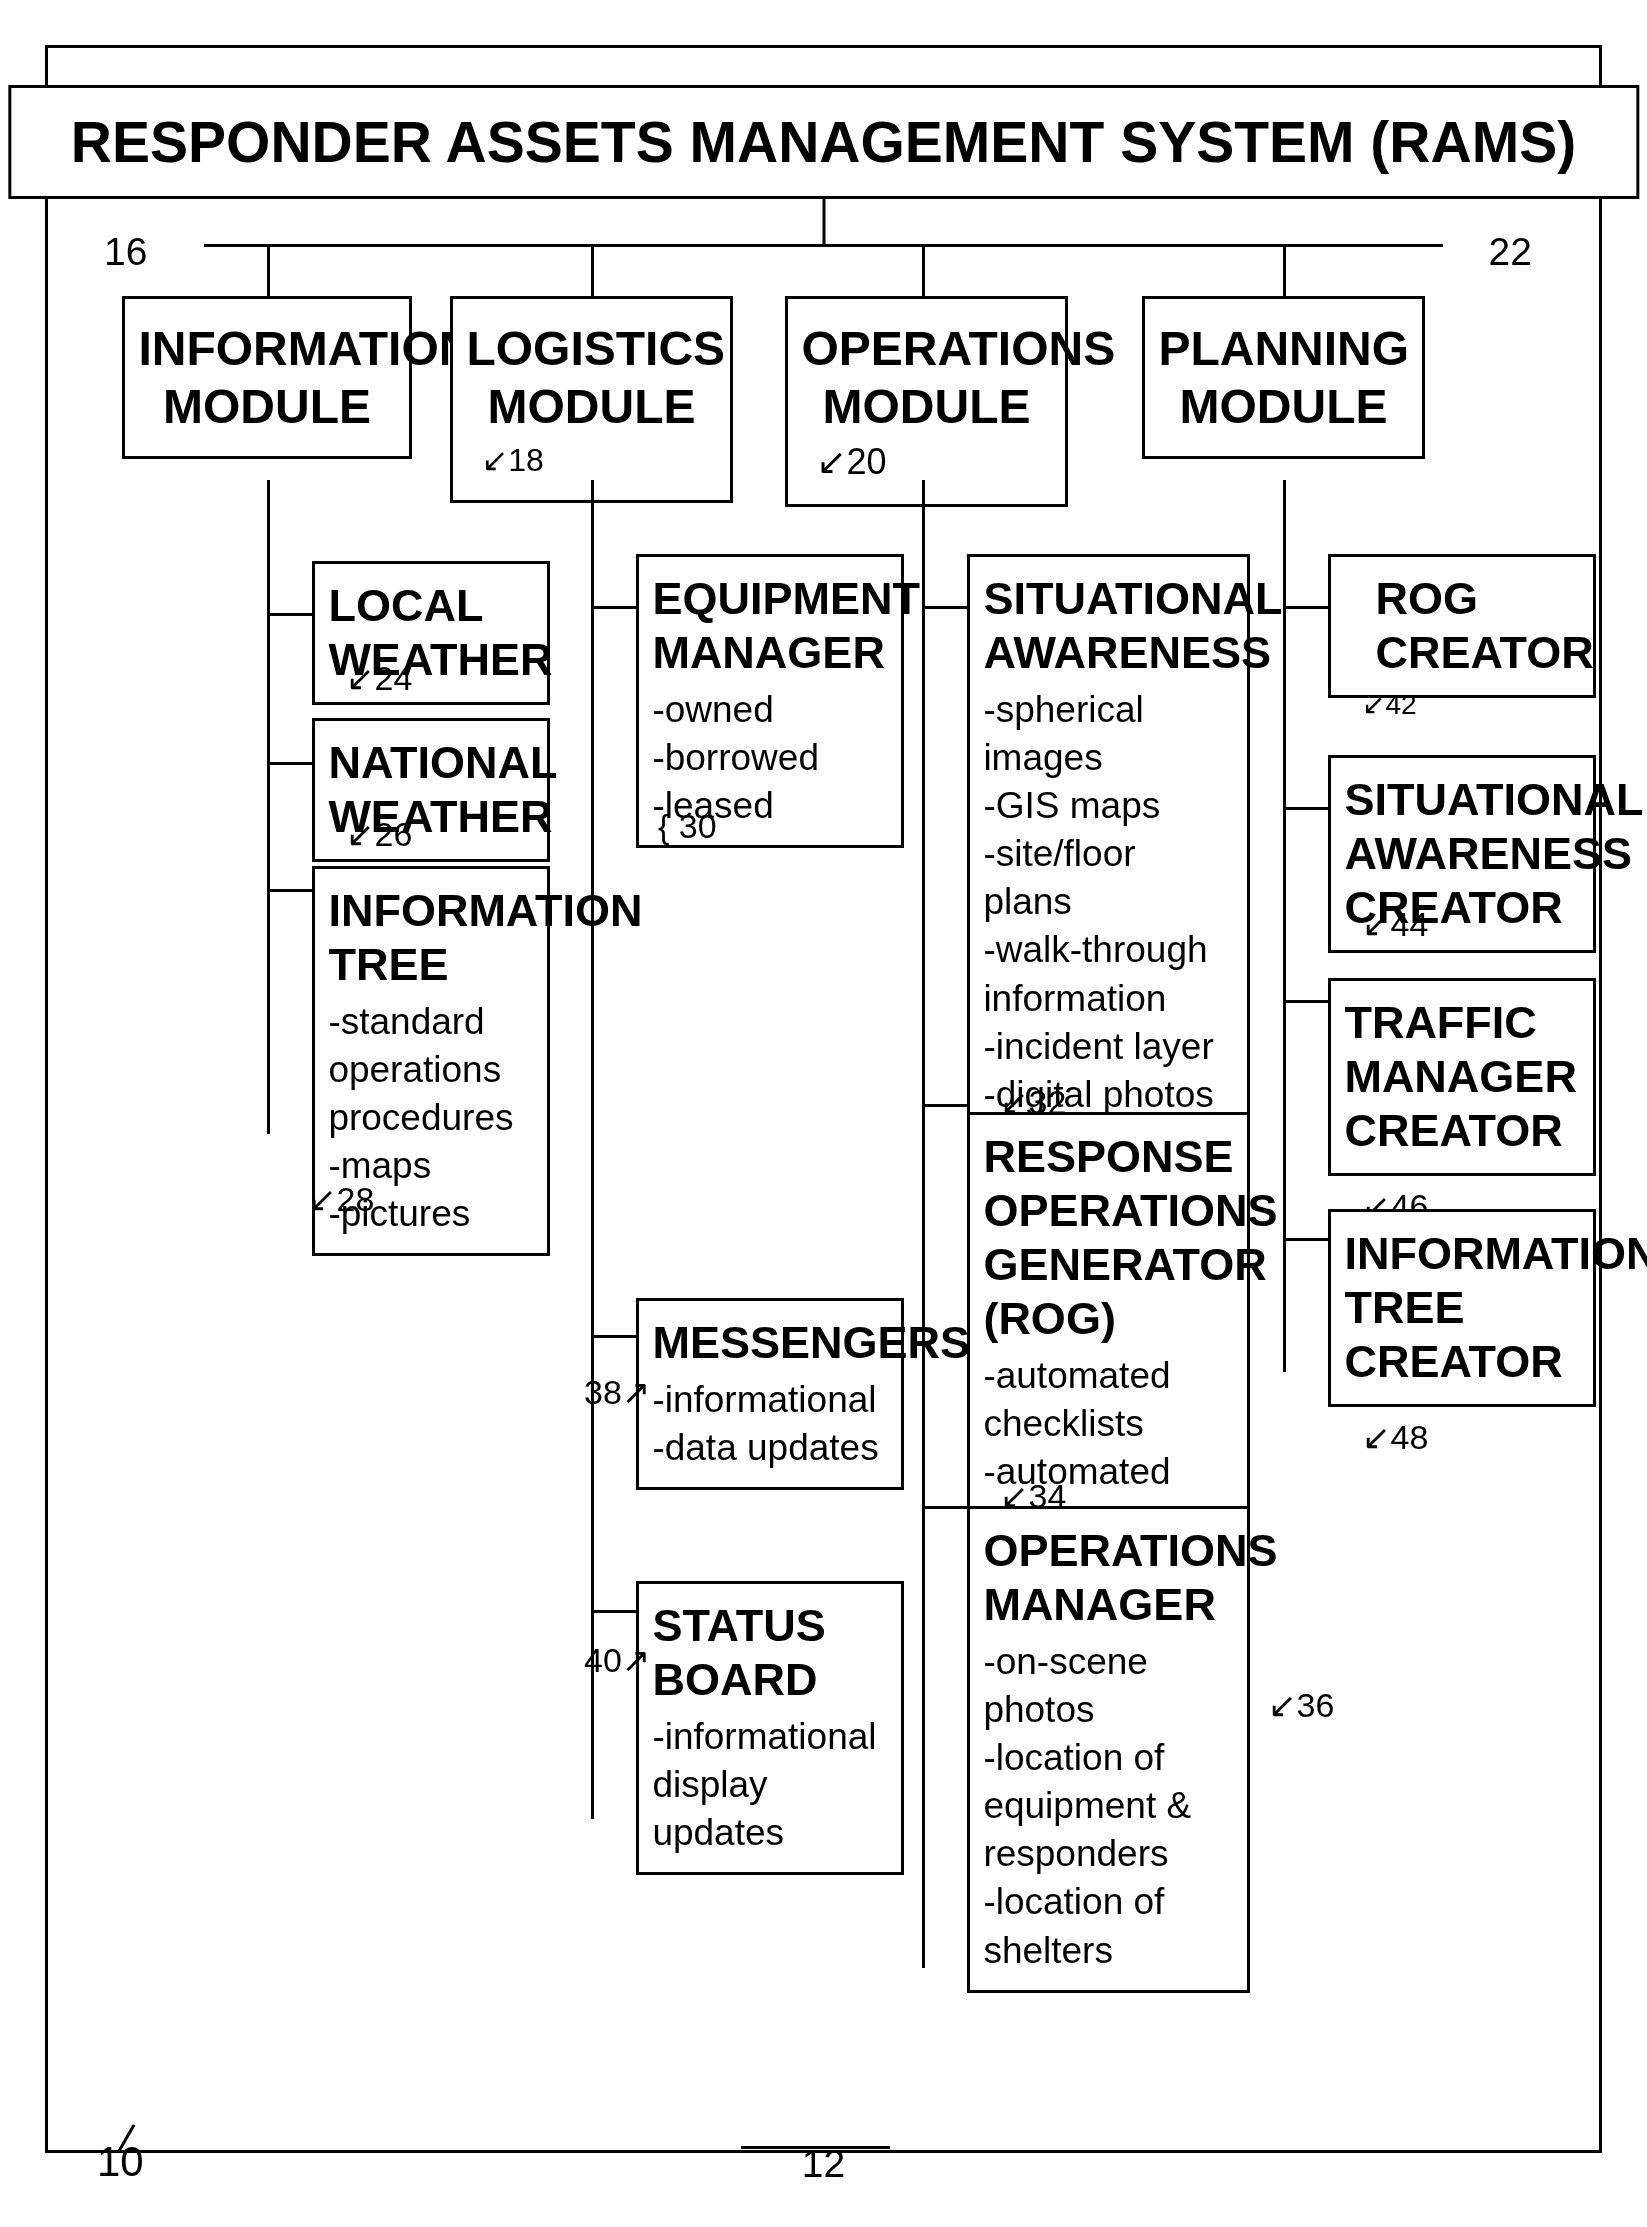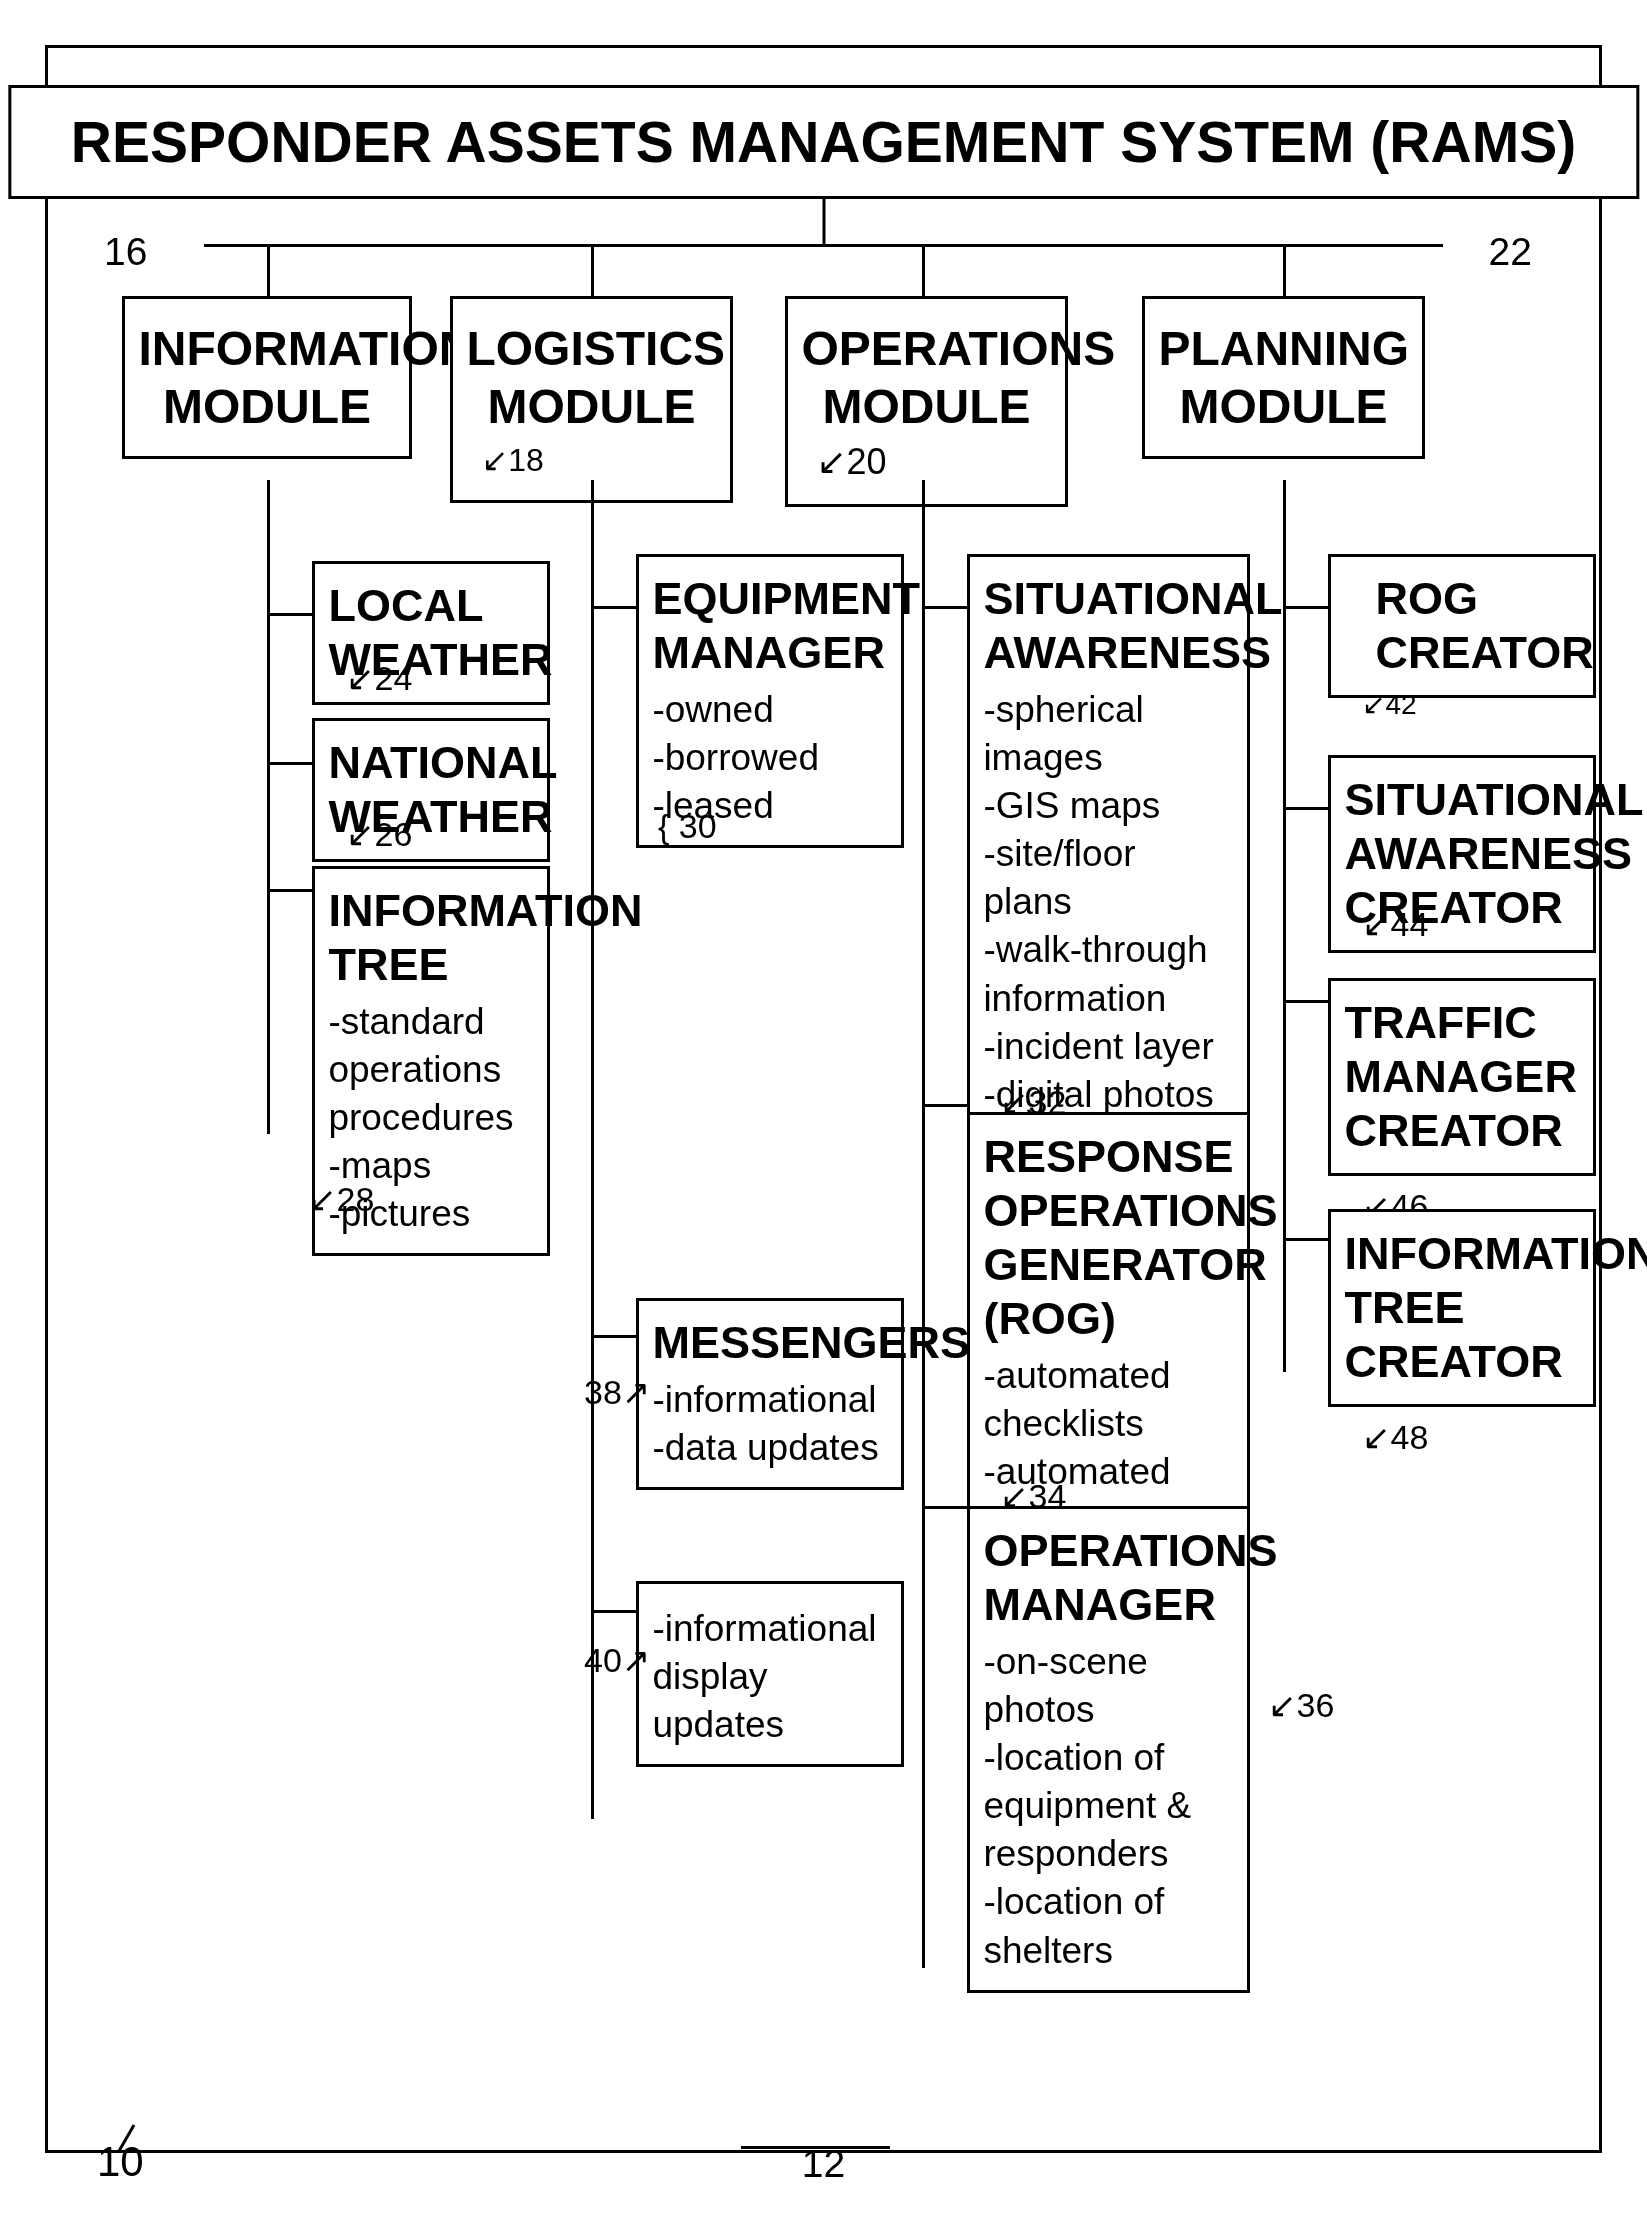--- a/index.html
+++ b/index.html
@@ -130,20 +130,21 @@
     <div style="position:absolute; top:1250px; left:588px; width:268px; border:3px solid #000; background:#fff; padding:15px 13.4px;">
       <div style="font-size:45px; font-weight:bold; line-height:1.2;">MESSENGERS</div>
       <div style="font-size:37px; line-height:1.3; margin-top:6px;">
         -informational<br>-data updates
       </div>
     </div>
 
     <div style="position:absolute; top:1324px; left:536px; font-size:34px;">38↗</div>
 
     <div style="position:absolute; top:1533px; left:588px; width:268px; border:3px solid #000; background:#fff; padding:15px 13.4px;">
+      <div style="font-size:45px; font-weight:bold; line-height:1.2;">STATUS<br>BOARD</div>
       <div style="font-size:37px; line-height:1.3; margin-top:6px;">
         -informational<br>display<br>updates
       </div>
     </div>
 
     <div style="position:absolute; top:1592px; left:536px; font-size:34px;">40↗</div>
 
     <div style="position:absolute; top:506px; left:874px; width:3px; height:1414px; background:#000;"></div>
 
     <div style="position:absolute; top:558px; left:874px; width:45px; height:3px; background:#000;"></div>

